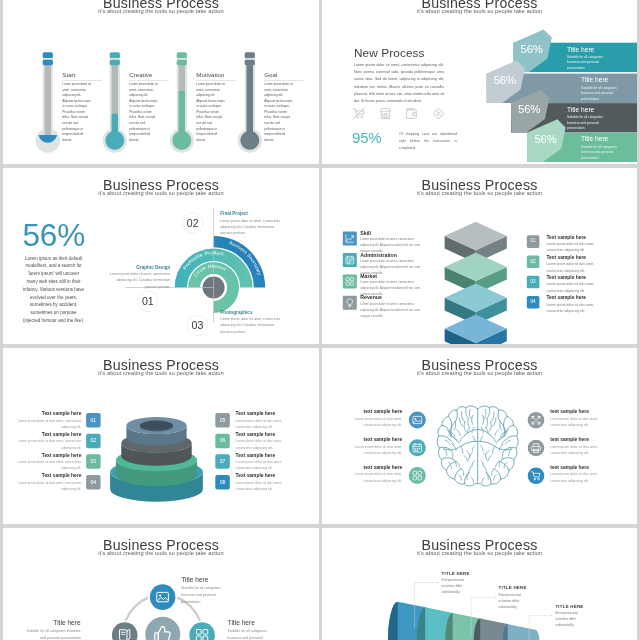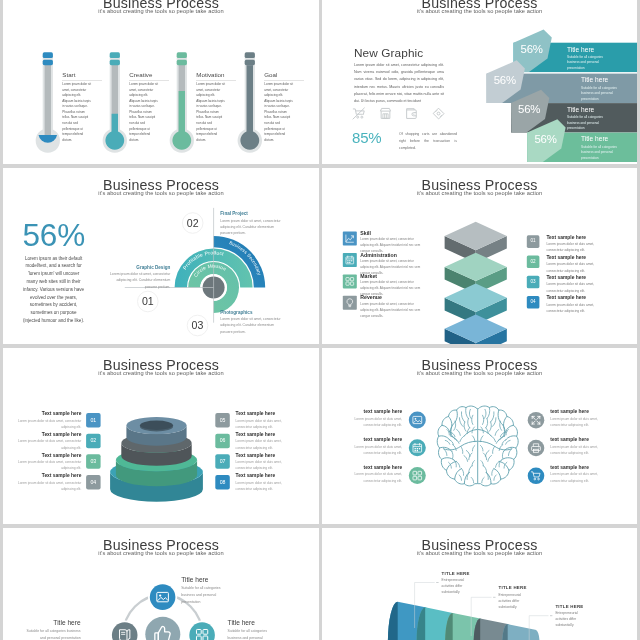--- a/index.html
+++ b/index.html
@@ -89,21 +89,21 @@
           </g>
           <g>
             <rect x="189" y="119.1" width="127" height="29.4" fill="#515b5d"></rect>
             <polygon points="189,119.1 219.1,105.8 227.3,114 223,135 204.5,148.5 189.3,148.5" fill="#9aa5a7"></polygon>
           </g>
           <g>
             <rect x="205.3" y="148.6" width="110.69999999999999" height="29.4" fill="#6cbe9b"></rect>
             <polygon points="205.3,148.6 235.4,135.29999999999998 243.60000000000002,143.5 239.3,164.5 220.8,178 205.60000000000002,178" fill="#a9d9c3"></polygon>
           </g>
         </svg>
-        <div style="position:absolute;left:32px;top:62px;font-size:11.8px;color:#3f3f3f;letter-spacing:.1px">New Graphic</div>
+        <div style="position:absolute;left:32px;top:62px;font-size:11.8px;color:#3f3f3f;letter-spacing:.1px">New Process</div>
         <div style="position:absolute;left:32px;top:78px;width:90px;font-size:3.6px;line-height:2.0;color:#5c5c5c;text-align:justify">Lorem ipsum dolor sit amet, consectetur adipiscing elit. Nam viverra euismod odio, gravida pellentesque urna varius vitae. Sed do lorem, adipiscing in adipiscing elit, interdum nec metus. Mauris ultricies justo eu convallis placerat, felis enim ornare nisi, vitae mattis nulla ante sit dui. Ut lectus purus, commodo et tincidunt</div>
         <div style="position:absolute;left:30.2px;top:123.3px">
           <svg width="13" height="13" viewBox="0 0 20 20">
             <path d="M2 3h3l1.6 8.2h9.4M6.2 6h12.6l-1.4 5.5" stroke="#c6cacc" stroke-width="1.45" fill="none" stroke-linecap="round" stroke-linejoin="round"></path>
             <circle cx="8.8" cy="15.6" r="1.5" stroke="#c6cacc" stroke-width="1.45" fill="none"></circle>
             <circle cx="15.2" cy="15.6" r="1.5" stroke="#c6cacc" stroke-width="1.45" fill="none"></circle>
             <line x1="1.5" y1="18.5" x2="19" y2="1.5" stroke="#c6cacc" stroke-width="1.45" stroke-linecap="round"></line>
           </svg>
         </div>
         <div style="position:absolute;left:56.8px;top:123.3px">
@@ -124,21 +124,21 @@
           </svg>
         </div>
         <div style="position:absolute;left:110.00000000000001px;top:123.3px">
           <svg width="13" height="13" viewBox="0 0 20 20">
             <path d="M10 1.8 L18.4 10.2 L10.2 18.4 L1.8 10 Z" stroke="#c6cacc" stroke-width="1.45" fill="none" stroke-linejoin="round"></path>
             <circle cx="10.1" cy="10.1" r="2.2" stroke="#c6cacc" stroke-width="1.45" fill="none"></circle>
             <line x1="5.4" y1="7.4" x2="7.4" y2="5.4" stroke="#c6cacc" stroke-width="1.35" stroke-linecap="round"></line>
             <line x1="12.8" y1="14.8" x2="14.8" y2="12.8" stroke="#c6cacc" stroke-width="1.35" stroke-linecap="round"></line>
           </svg>
         </div>
-        <div style="position:absolute;left:30px;top:145px;font-size:15px;color:#49b3bd;letter-spacing:-.2px">85%</div>
+        <div style="position:absolute;left:30px;top:145px;font-size:15px;color:#49b3bd;letter-spacing:-.2px">95%</div>
         <div style="position:absolute;left:77px;top:147px;width:58px;font-size:3.45px;line-height:2.0;color:#6a6a6a;text-align:justify">Of shopping carts are abandoned right before the transaction is completed.</div>
         <div style="position:absolute;left:198.6px;top:59.9px;font-size:11.4px;color:#fff;font-weight:400;letter-spacing:-.2px;line-height:1">56%</div>
         <div style="position:absolute;left:245px;top:62.49999999999999px;font-size:6.6px;color:#fff;line-height:1">Title here</div>
         <div style="position:absolute;left:245px;top:70.89999999999999px;width:46px;font-size:3.2px;line-height:1.72;color:#e4f2f2">Suitable for all categories business and personal presentation</div>
         <div style="position:absolute;left:171.7px;top:90.8px;font-size:11.4px;color:#fff;font-weight:400;letter-spacing:-.2px;line-height:1">56%</div>
         <div style="position:absolute;left:259px;top:93.39999999999999px;font-size:6.6px;color:#fff;line-height:1">Title here</div>
         <div style="position:absolute;left:259px;top:101.8px;width:46px;font-size:3.2px;line-height:1.72;color:#e4f2f2">Suitable for all categories business and personal presentation</div>
         <div style="position:absolute;left:196.1px;top:120.3px;font-size:11.4px;color:#fff;font-weight:400;letter-spacing:-.2px;line-height:1">56%</div>
         <div style="position:absolute;left:245px;top:122.89999999999999px;font-size:6.6px;color:#fff;line-height:1">Title here</div>
         <div style="position:absolute;left:245px;top:131.29999999999998px;width:46px;font-size:3.2px;line-height:1.72;color:#e4f2f2">Suitable for all categories business and personal presentation</div>

